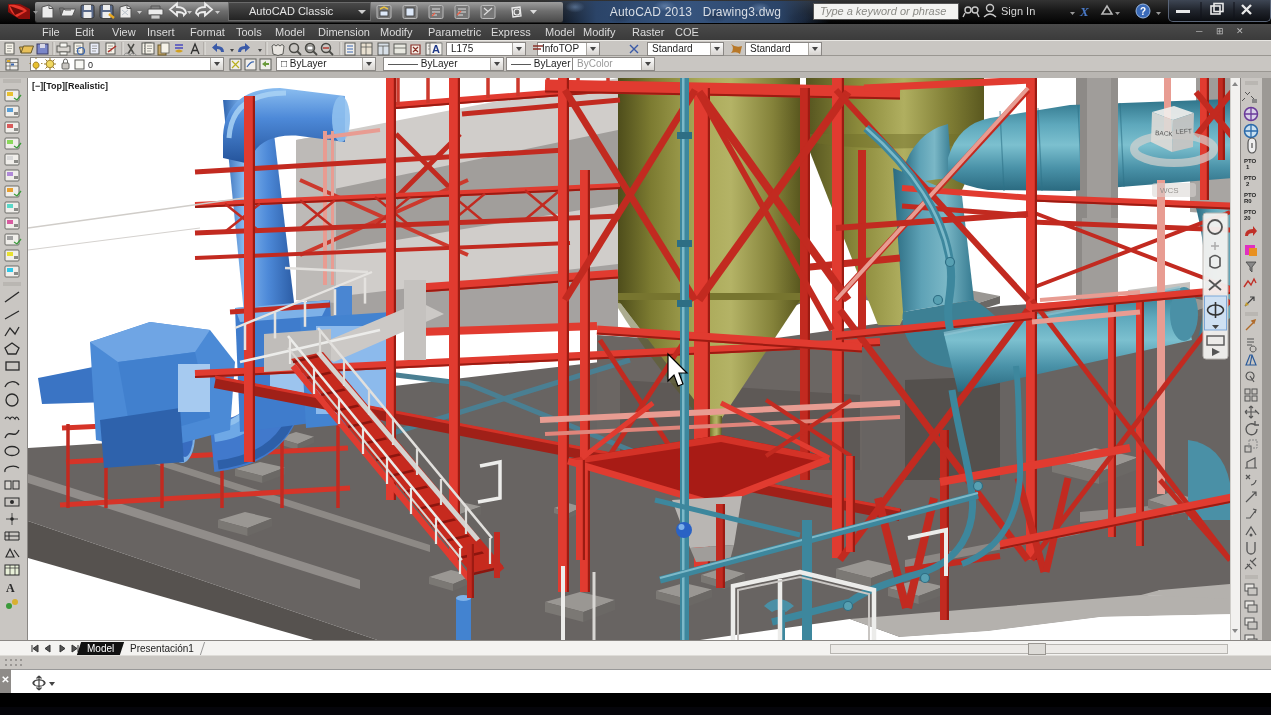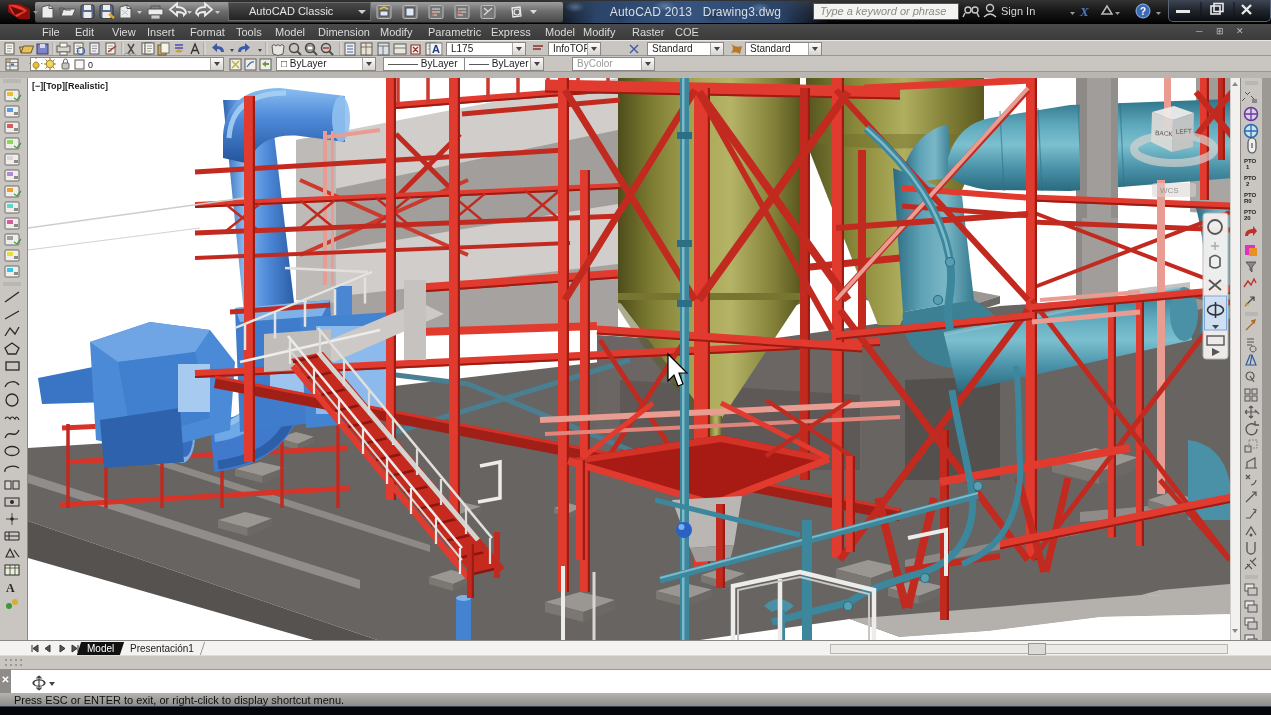--- a/index.html
+++ b/index.html
@@ -141,21 +141,21 @@
       <span style="left:545px">Model</span>
     <span style="left:583px">Modify</span>
       <span style="left:632px">Raster</span>
       <span style="left:675px">COE</span>
     <span style="left:1196px;color:#bbb;font-size:9px">─</span>
       <span style="left:1216px;color:#bbb;font-size:9px">⊞</span>
       <span style="left:1236px;color:#bbb;font-size:9px">✕</span>
   </div>
   <div class="abs" id="rowA">
     <div class="combo" style="left:446px;width:80px">L175<div class="cbtn"></div></div>
-    <div class="combo" style="left:548px;width:53px">InfoTOP<div class="cbtn"></div></div>
+    <div class="combo" style="left:537px;width:63px">InfoTOP<div class="cbtn"></div></div>
     <div class="combo" style="left:647px;width:77px">Standard<div class="cbtn"></div></div>
     <div class="combo" style="left:745px;width:77px">Standard<div class="cbtn"></div></div>
   </div>
   <svg class="abs" style="left:0;top:40px" width="1271" height="17">
       <rect x="5" y="3" width="9" height="11" fill="#f5f2e8" stroke="#5a5a56" stroke-width="1"></rect>
       <path d="M7,6 h5 M7,8.5 h5 M7,11 h4" stroke="#8a8a86" stroke-width="0.8"></path>
 <path d="M21,13 l2.5,-7 10,0 -2.5,7 z M21,13 l-1.5,-6 3.5,0" fill="#e8c05a" stroke="#6a5a2a" stroke-width="1"></path>
 <rect x="37" y="4" width="11" height="10" fill="#7a86c8" stroke="#3a3a66" stroke-width="1"></rect>
       <rect x="40" y="4" width="5" height="4" fill="#d8d8e8"></rect>
 <line x1="53" y1="2" x2="53" y2="15" stroke="#9a9792" stroke-width="1"></line>
@@ -221,21 +221,21 @@
     <path d="M533,6 l10,0 m-10,3 l8,0" stroke="#8a3028" stroke-width="1.6"></path>
     <path d="M630,5 l8,8 m-8,0 l8,-8" stroke="#3a5aa8" stroke-width="1.4"></path>
     <path d="M731,4 q4,4 0,9 q6,-2 9,1 l2,-8 q-6,2 -11,-2" fill="#b87828"></path>
   </svg>
   <div class="abs" id="rowB">
     <div class="combo" style="left:30px;width:194px">
         <div class="cbtn"></div>
       </div>
     <div class="combo" style="left:276px;width:100px">□ ByLayer<div class="cbtn"></div></div>
     <div class="combo" style="left:383px;width:121px">——— ByLayer<div class="cbtn"></div></div>
-    <div class="combo" style="left:464px;width:80px">—— ByLayer<div class="cbtn"></div></div>
+    <div class="combo" style="left:506px;width:80px">—— ByLayer<div class="cbtn"></div></div>
     <div class="combo" style="left:572px;width:83px;color:#999">ByColor<div class="cbtn"></div></div>
   </div>
   <svg class="abs" style="left:0;top:56px" width="1271" height="17">
       <rect x="6" y="3" width="12" height="11" fill="#f0eeea" stroke="#5a5a56" stroke-width="1"></rect>
       <path d="M6,6.5 h12 M6,10 h12 M10,3 v11" stroke="#5a5a56" stroke-width="0.7"></path>
       <rect x="7" y="4" width="3" height="2" fill="#d8a828"></rect>
       <rect x="11" y="7.5" width="3" height="2" fill="#3a66b0"></rect>
 <path d="M36,6 a3,3.2 0 1,0 0.1,0 z" fill="#e8c030" stroke="#8a6a10" stroke-width="0.8"></path>
       <path d="M36,3 v-1.5 M36,12.5 v1.5 M31,7.5 h-1.5 M42.5,7.5 h-1.5" stroke="#8a6a10" stroke-width="0.8"></path>
 <circle cx="50" cy="8" r="3.8" fill="#f0d860" stroke="#8a6a10" stroke-width="0.8"></circle>
@@ -923,17 +923,14 @@
   <div class="abs" id="cmdrow"></div>
   <div class="abs" id="cmdleft">✕</div>
   <svg class="abs" style="left:30px;top:674px" width="26" height="18">
     <g stroke="#444" stroke-width="1.2" fill="none">
       <ellipse cx="9" cy="9" rx="6" ry="3.2"></ellipse>
       <path d="M9,2 v14 M9,2 l-2.5,2.5 M9,2 l2.5,2.5 M9,16 l-2.5,-2.5 M9,16 l2.5,-2.5 M3,9 l2,-1.8 M3,9 l2,1.8 M15,9 l-2,-1.8 M15,9 l-2,1.8"></path>
     </g>
     <path d="M19,8 l6,0 -3,4z" fill="#444"></path>
   </svg>
   <div class="abs" id="cmdtext">3DORBIT</div>
-  <div class="abs" id="statusbar">
-      <span>Press ESC or ENTER to exit, or right-click to display shortcut menu.</span>
-    </div>
   <div class="abs" id="bottomblack"></div>
 </div>
 
 </body></html>

